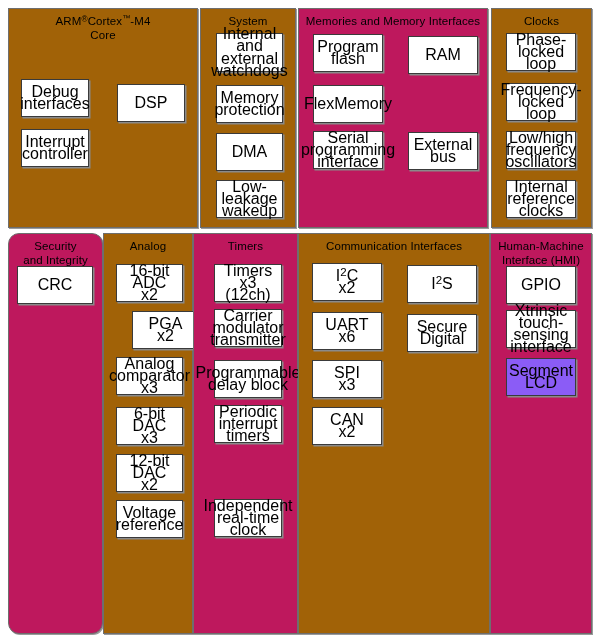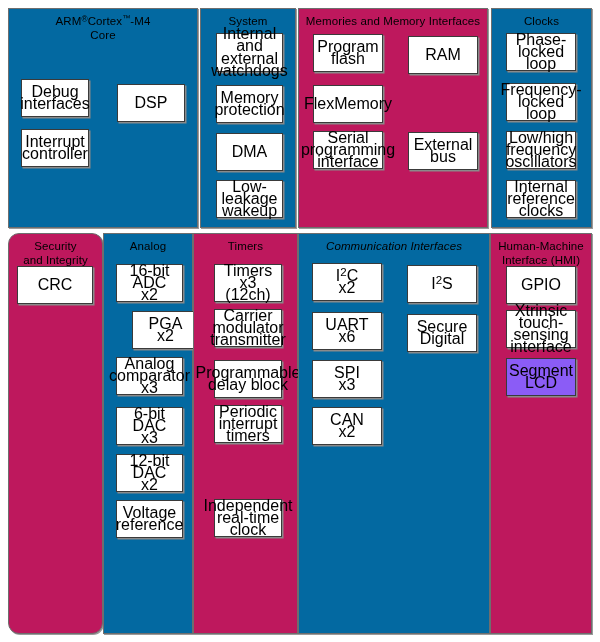--- a/index.html
+++ b/index.html
@@ -18,21 +18,21 @@
     width: 600px;
     height: 642px;
     overflow: hidden;
   }
   .panel {
     position: absolute;
     box-sizing: border-box;
     border: 1px solid #6e6e6e;
     box-shadow: 1px 1px 0 0 #9a9a9a;
   }
-  .panel.white { background: #0369a1; }
+  .panel.white { background: #a16207; }
   .panel.gray  { background: #be185d; }
 
   .panel-title {
     position: absolute;
     left: 0;
     right: 0;
     top: 6px;
     text-align: center;
     font-size: 11.5px;
     line-height: 13.5px;
@@ -170,21 +170,21 @@
     </div>
     <div class="block white" style="left: 214px; top: 360px; width: 68px; height: 35px;">
       <div>Programmable<br>delay block</div>
     </div>
     <div class="block white" style="left: 214px; top: 405px; width: 68px; height: 38px;">
       <div>Periodic<br>interrupt<br>timers</div>
     </div>
     <div class="block white" style="left: 214px; top: 499px; width: 68px; height: 38px;">
       <div>Independent<br>real-time<br>clock</div>
     </div>
-    <div class="panel white" style="left: 298px; top: 233px; width: 192px; height: 401px; font-style: italic;">
+    <div class="panel white" style="left: 298px; top: 233px; width: 192px; height: 401px;">
       <div class="panel-title"><span>Communication Interfaces</span></div>
     </div>
     <div class="block white" style="left: 312px; top: 263px; width: 70px; height: 36px;">
       <div>I<sup>2</sup>C<br>x2</div>
     </div>
     <div class="block white" style="left: 407px; top: 265px; width: 70px; height: 33px;">
       <div>I<sup>2</sup>S</div>
     </div>
     <div class="block white" style="left: 312px; top: 312px; width: 70px; height: 34px;">
       <div>UART<br>x6</div>

